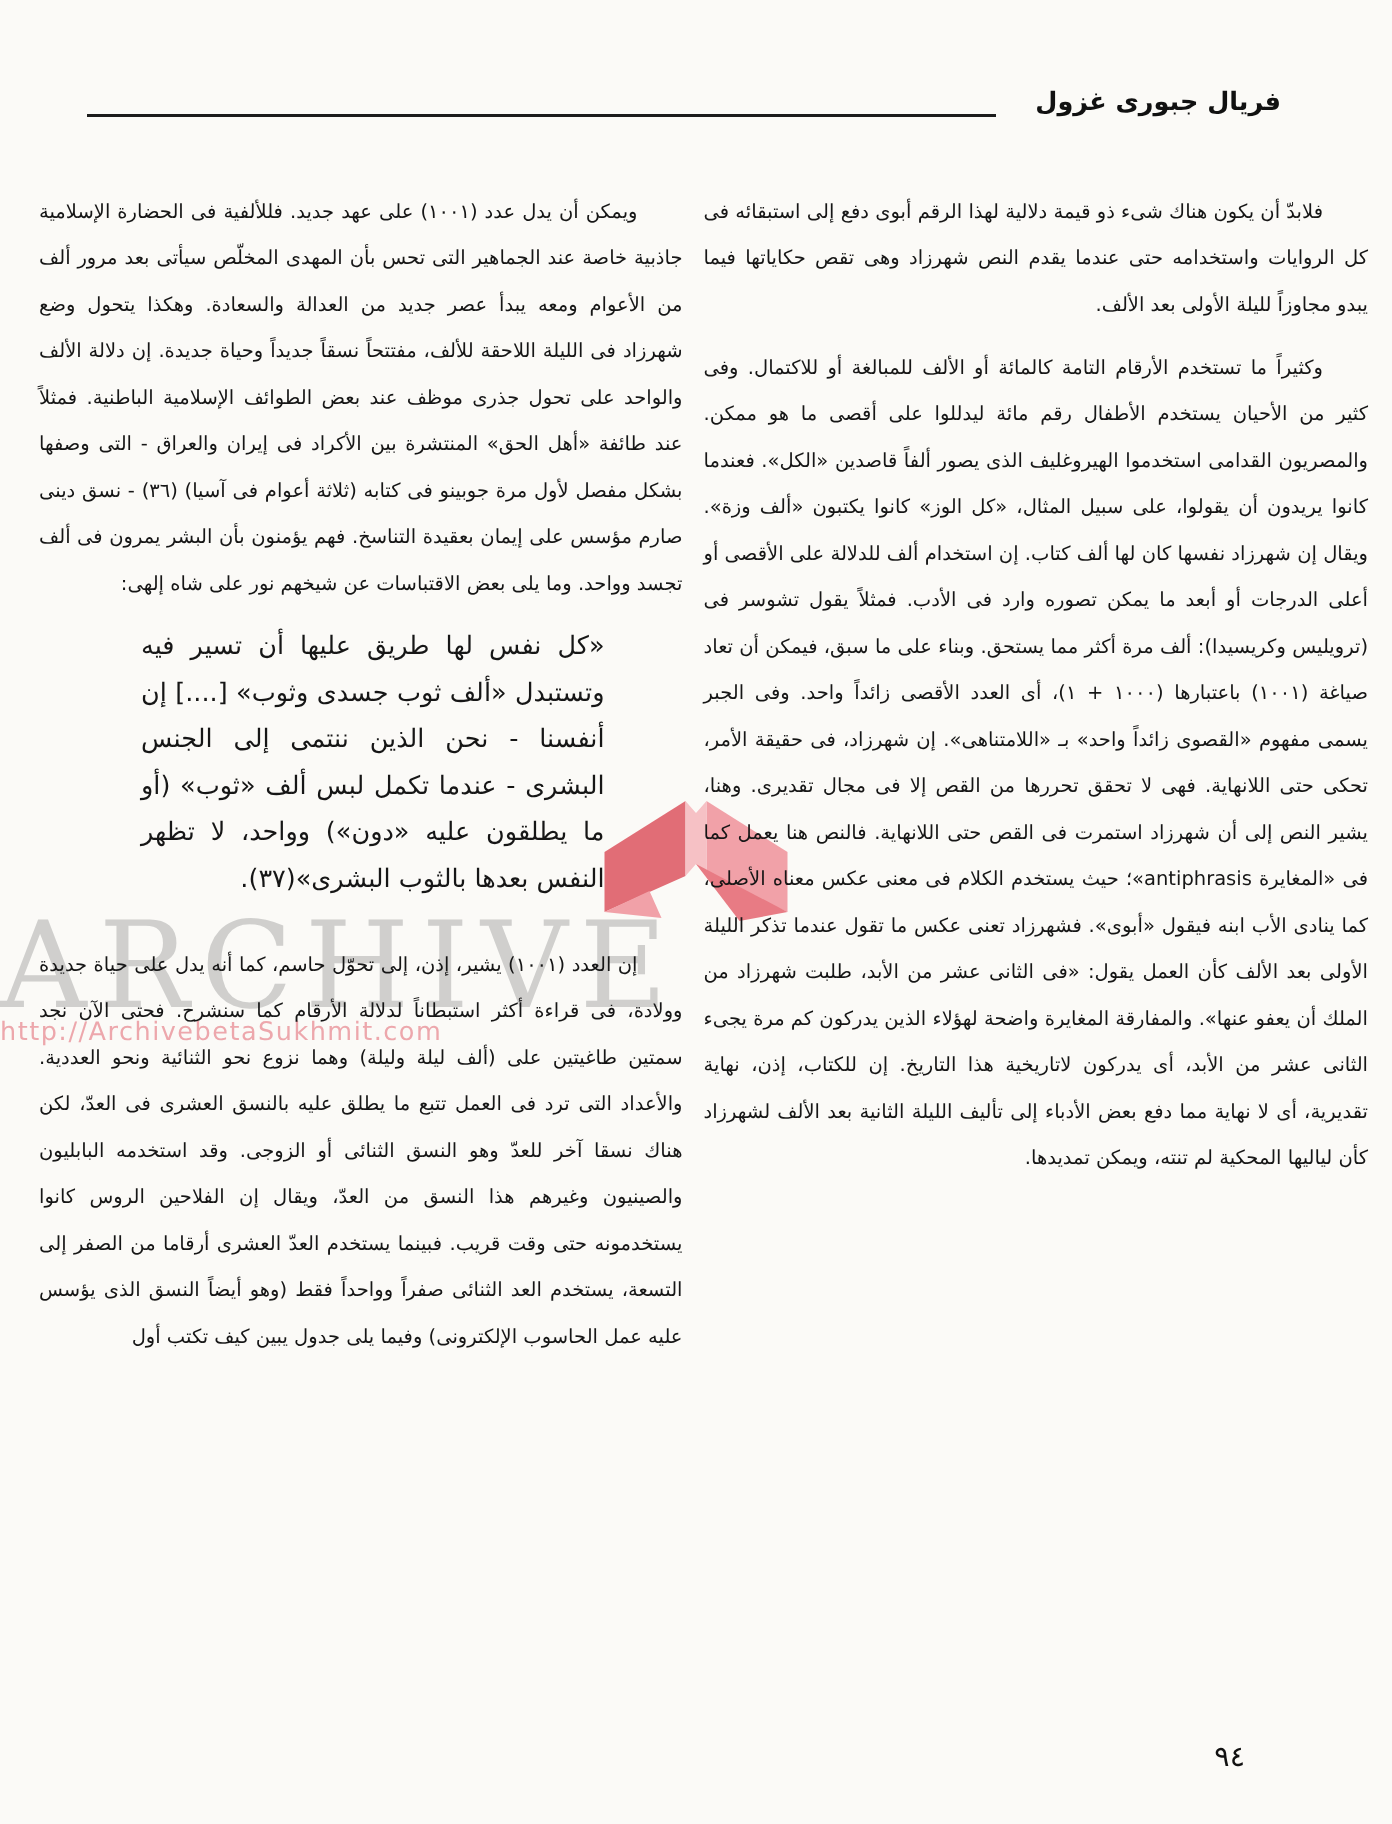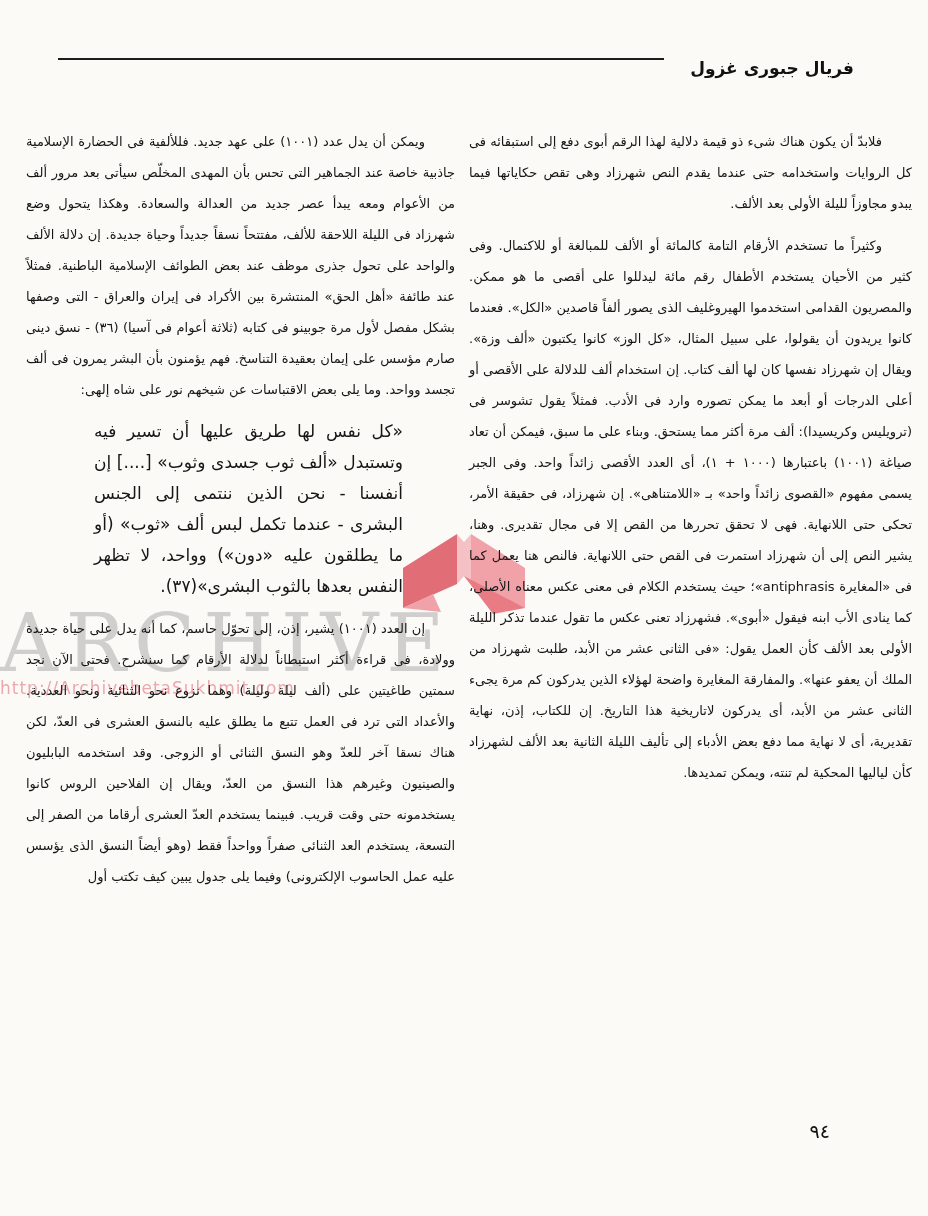--- a/index.html
+++ b/index.html
@@ -8,21 +8,21 @@
     width:928px;height:1216px;
     margin:0 auto;
     background:#fbfaf7;
     overflow:hidden;
     font-family:"DejaVu Sans",sans-serif;
     color:#161616;
   }
   
   .hdr{
     position:absolute;top:58px;left:58px;right:74px;
-    display:flex;align-items:flex-start;gap:26px;
+    display:flex;align-items:flex-end;gap:26px;
     direction:ltr;
   }
   .hdr-rule{flex:1;height:2px;background:#1c1c1c;}
   .hdr-author{
     font-size:17px;font-weight:bold;white-space:nowrap;
     direction:rtl;color:#111;
   }
   
   .watermark{
     position:absolute;top:528px;left:0;width:100%;
@@ -49,27 +49,27 @@
   }
   .col{width:443px;}
   .col-left{width:429px;}
   .col p{
     margin:0 0 11px 0;
     font-size:13px;line-height:31px;
     text-align:justify;
     text-indent:30px;
   }
   .col blockquote{
-    margin:2px 52px 11px 68px;
+    margin:2px 52px 26px 68px;
     font-size:17px;line-height:31px;
     text-align:justify;text-indent:0;
   }
   
   .page-number{
-    position:absolute;top:1120px;right:98px;
+    position:absolute;top:1160px;right:98px;
     font-size:19px;color:#111;
   }
 </style>
 </head>
 <body>
 
 <div class="page">
 
   <div class="hdr">
     <div class="hdr-rule"></div>

